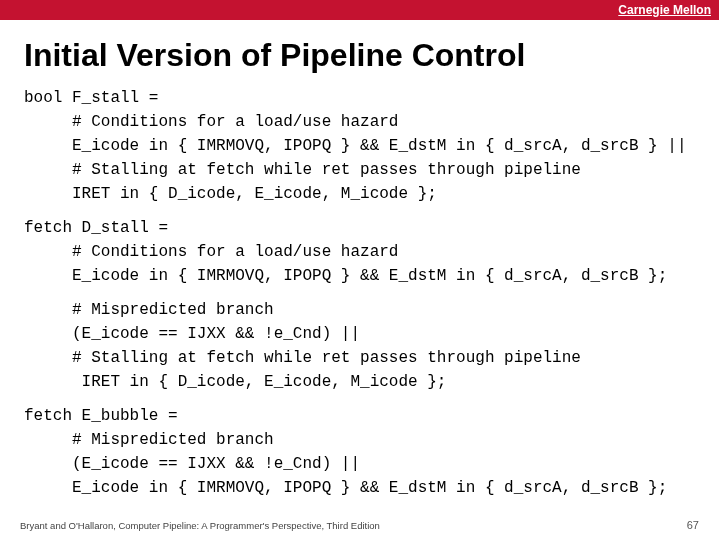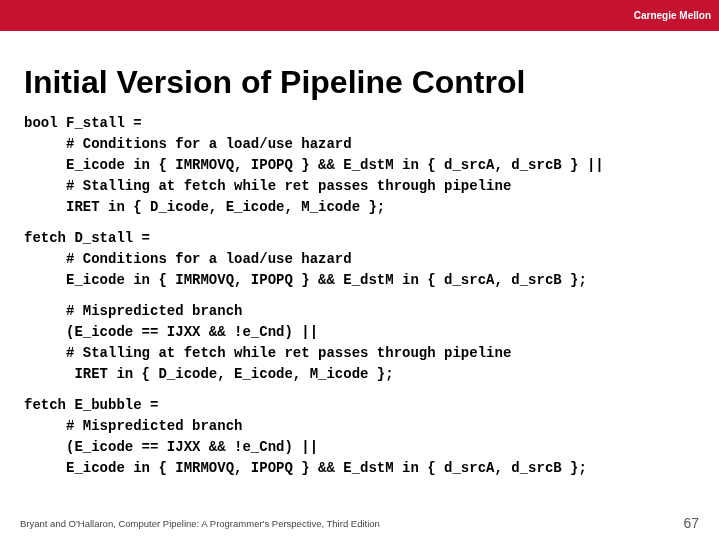--- a/index.html
+++ b/index.html
@@ -14,44 +14,44 @@
       background: #ffffff;
       font-family: Arial, Helvetica, sans-serif;
       overflow: hidden;
       position: relative;
     }
 
     .top-bar {
       background: #c41230;
       color: #ffffff;
       text-align: right;
-      padding: 10px 8px;
-      font-size: 10px;
+      padding: 3px 8px;
+      font-size: 12px;
       font-weight: bold;
+      text-decoration: underline;
     }
 
     .main-content {
-      padding: 32px 24px 10px 24px;
+      padding: 16px 24px 10px 24px;
     }
 
     .page-title {
       font-size: 32px;
       font-weight: bold;
       color: #000000;
       margin-bottom: 12px;
       line-height: 1.2;
     }
 
     .code-block {
       font-family: 'Courier New', Courier, monospace;
-      font-size: 14px;
+      font-size: 16px;
       line-height: 1.5;
       color: #000000;
       margin-bottom: 10px;
-      font-weight: bold;
     }
 
     .code-block .comment {
       color: #000000;
       font-style: normal;
     }
 
     .code-block .code-line {
       white-space: pre;
     }
@@ -67,21 +67,21 @@
       font-size: 10px;
       color: #333333;
     }
 
     .footer-left {
       font-size: 9.5px;
       color: #444444;
     }
 
     .footer-right {
-      font-size: 14px;
+      font-size: 11px;
       color: #555555;
     }
   </style>
 </head>
 <body>
 
 <div class="top-bar">
   <span>Carnegie Mellon</span>
 </div>
 

